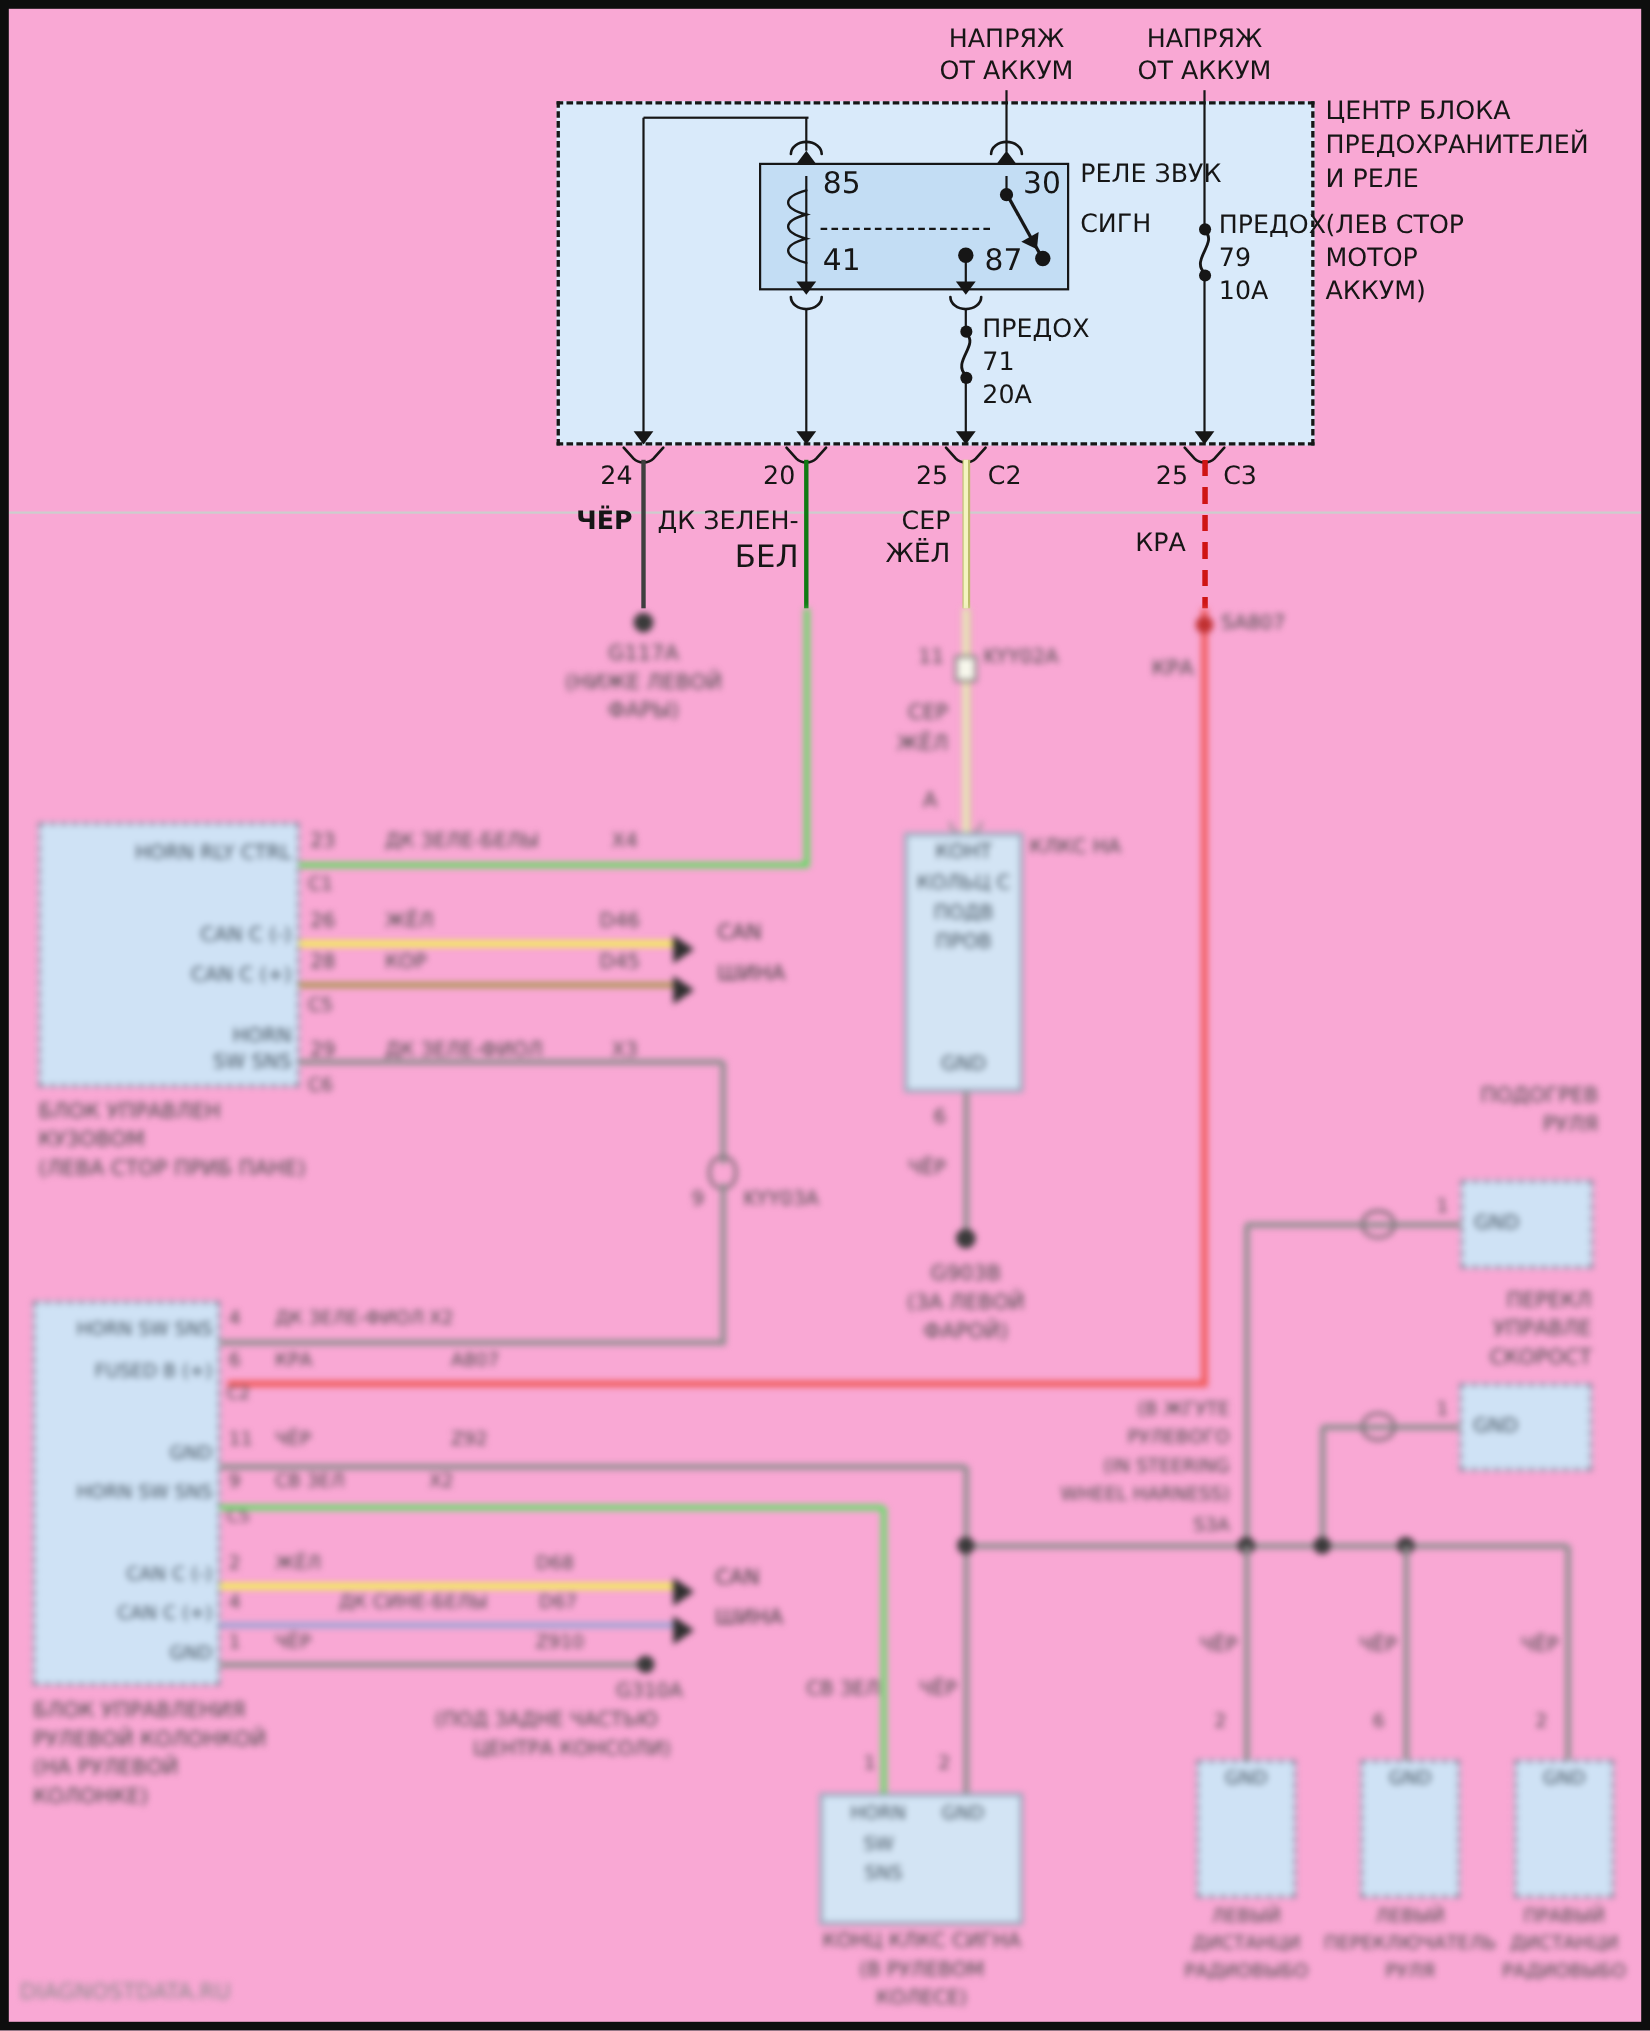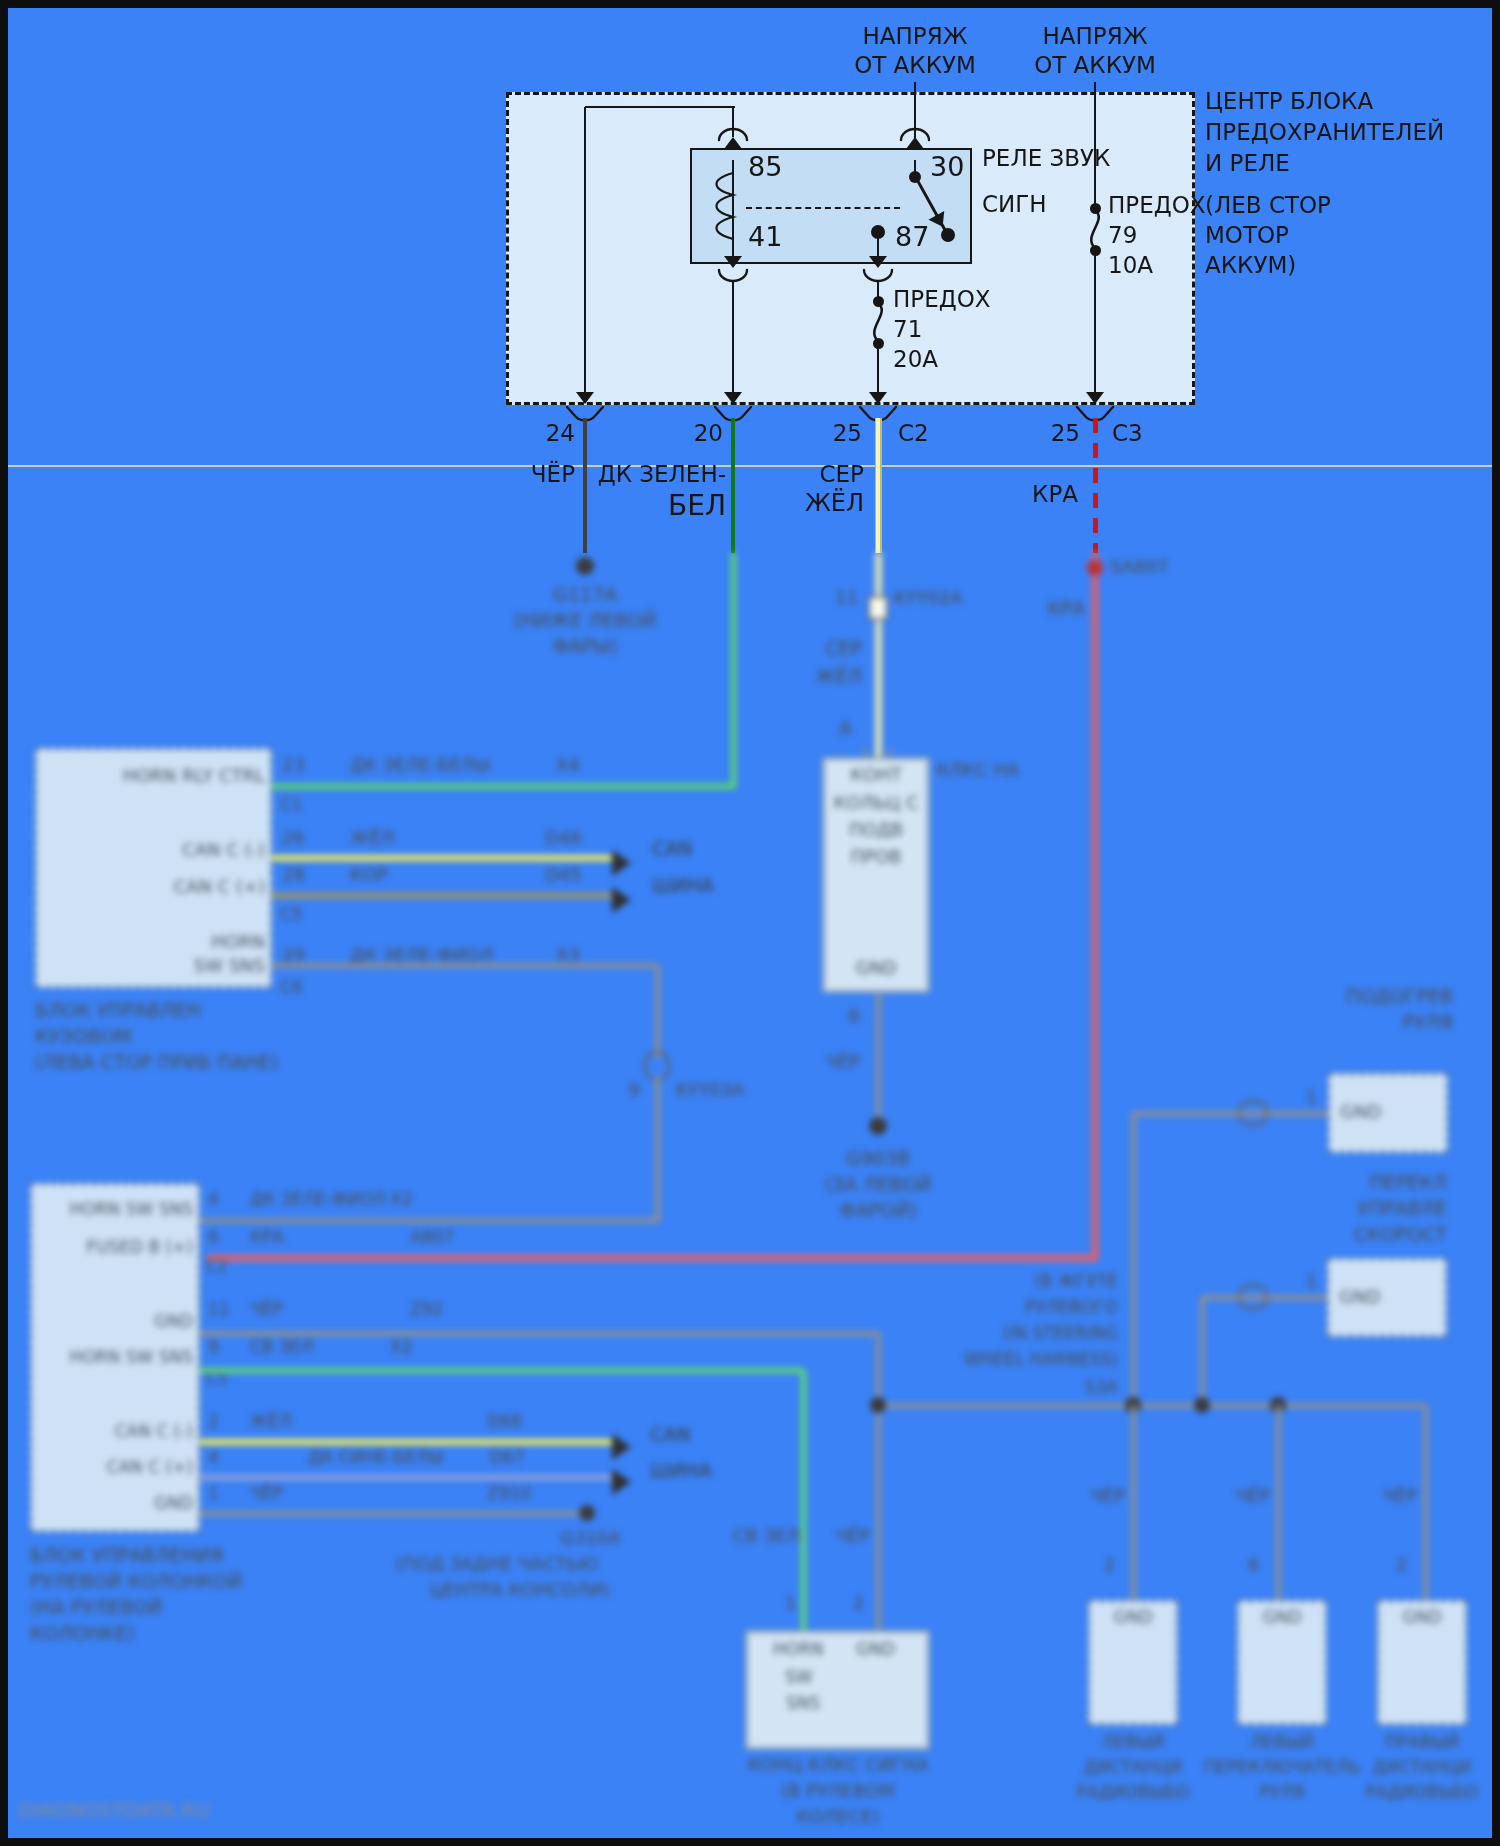--- a/index.html
+++ b/index.html
@@ -1,16 +1,16 @@
 <!DOCTYPE html>
 <html><head>
 <meta charset="utf-8">
 <style>
   html,body{margin:0;padding:0;background:#777;}
-  #canvas{position:relative;width:1500px;height:1846px;background:#3b82f6;overflow:hidden;
+  #canvas{position:relative;width:1500px;height:1846px;background:#f9a8d4;overflow:hidden;
           font-family:"DejaVu Sans","Liberation Sans",sans-serif;}
   #frame{position:absolute;left:0;top:0;right:0;bottom:0;border:8px solid #0e0e0e;pointer-events:none;z-index:50;}
   .layer{position:absolute;left:0;top:0;width:1500px;height:1846px;}
   #blur-layer{filter:blur(3px);}
   .it{position:absolute;white-space:nowrap;line-height:1.08;color:#161616;}
   svg{display:block;overflow:visible;}
 </style>
 </head>
 <body>
 
@@ -125,21 +125,21 @@
         <svg xmlns="http://www.w3.org/2000/svg" width="40" height="16">
           <path d="M2,1 L11,11 A11,8 0 0 0 29,11 L38,1" fill="none" stroke="#161616" stroke-width="2.4" stroke-linecap="round"></path>
         </svg>
       </div>
       <div class="it" style="left: 575px; top: 421px; font-size: 23px; color: rgb(22, 22, 22); transform: translateX(-100%);">24</div>
       <div class="it" style="left: 723px; top: 421px; font-size: 23px; color: rgb(22, 22, 22); transform: translateX(-100%);">20</div>
       <div class="it" style="left: 862px; top: 421px; font-size: 23px; color: rgb(22, 22, 22); transform: translateX(-100%);">25</div>
       <div class="it" style="left: 898px; top: 421px; font-size: 23px; color: rgb(22, 22, 22);">C2</div>
       <div class="it" style="left: 1080px; top: 421px; font-size: 23px; color: rgb(22, 22, 22); transform: translateX(-100%);">25</div>
       <div class="it" style="left: 1112px; top: 421px; font-size: 23px; color: rgb(22, 22, 22);">C3</div>
-      <div class="it" style="left: 575px; top: 462px; font-size: 23px; color: rgb(22, 22, 22); transform: translateX(-100%);">ЧЁР</div>
+      <div class="it" style="left: 575px; top: 462px; font-size: 23px; color: rgb(22, 22, 22); transform: translateX(-100%); font-weight: bold;">ЧЁР</div>
       <div class="it" style="left: 726px; top: 462px; font-size: 23px; color: rgb(22, 22, 22); transform: translateX(-100%);">ДК ЗЕЛЕН-</div>
       <div class="it" style="left: 726px; top: 491px; font-size: 28px; color: rgb(22, 22, 22); transform: translateX(-100%);">БЕЛ</div>
       <div class="it" style="left: 864px; top: 462px; font-size: 23px; color: rgb(22, 22, 22); transform: translateX(-100%);">СЕР</div>
       <div class="it" style="left: 864px; top: 491px; font-size: 24px; color: rgb(22, 22, 22); transform: translateX(-100%);">ЖЁЛ</div>
       <div class="it" style="left: 1078px; top: 482px; font-size: 23px; color: rgb(22, 22, 22); transform: translateX(-100%);">КРА</div>
       <div class="it" style="left: 583px; top: 418px; width: 4px; height: 135px; background: rgb(63, 63, 63);"></div>
       <div class="it" style="left: 731px; top: 418px; width: 4px; height: 135px; background: rgb(17, 122, 20);"></div>
       <div class="it" style="left: 874.5px; top: 418px; width: 7px; height: 135px; background: rgb(189, 189, 109);"></div>
       <div class="it" style="left: 876px; top: 418px; width: 4px; height: 135px; background: rgb(244, 244, 192);"></div>
       <div class="it" style="left: 1092.5px; top: 418px; width: 5px; height: 135px; background: repeating-linear-gradient(rgb(207, 20, 20) 0px, rgb(207, 20, 20) 15px, transparent 15px, transparent 25px);"></div>

